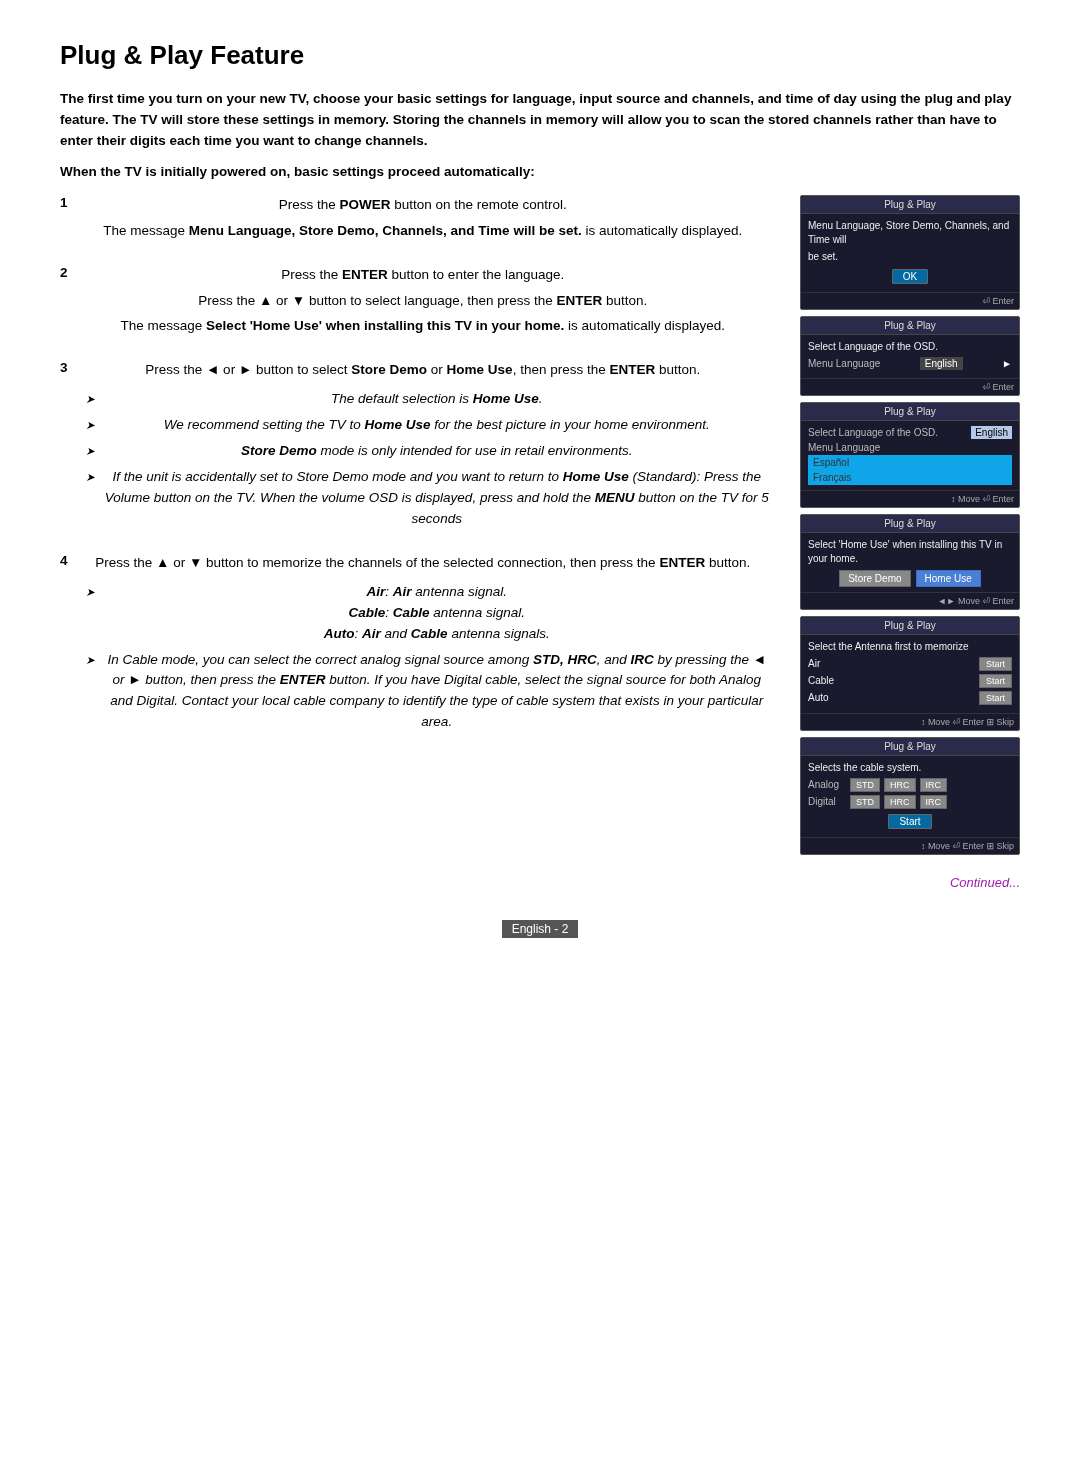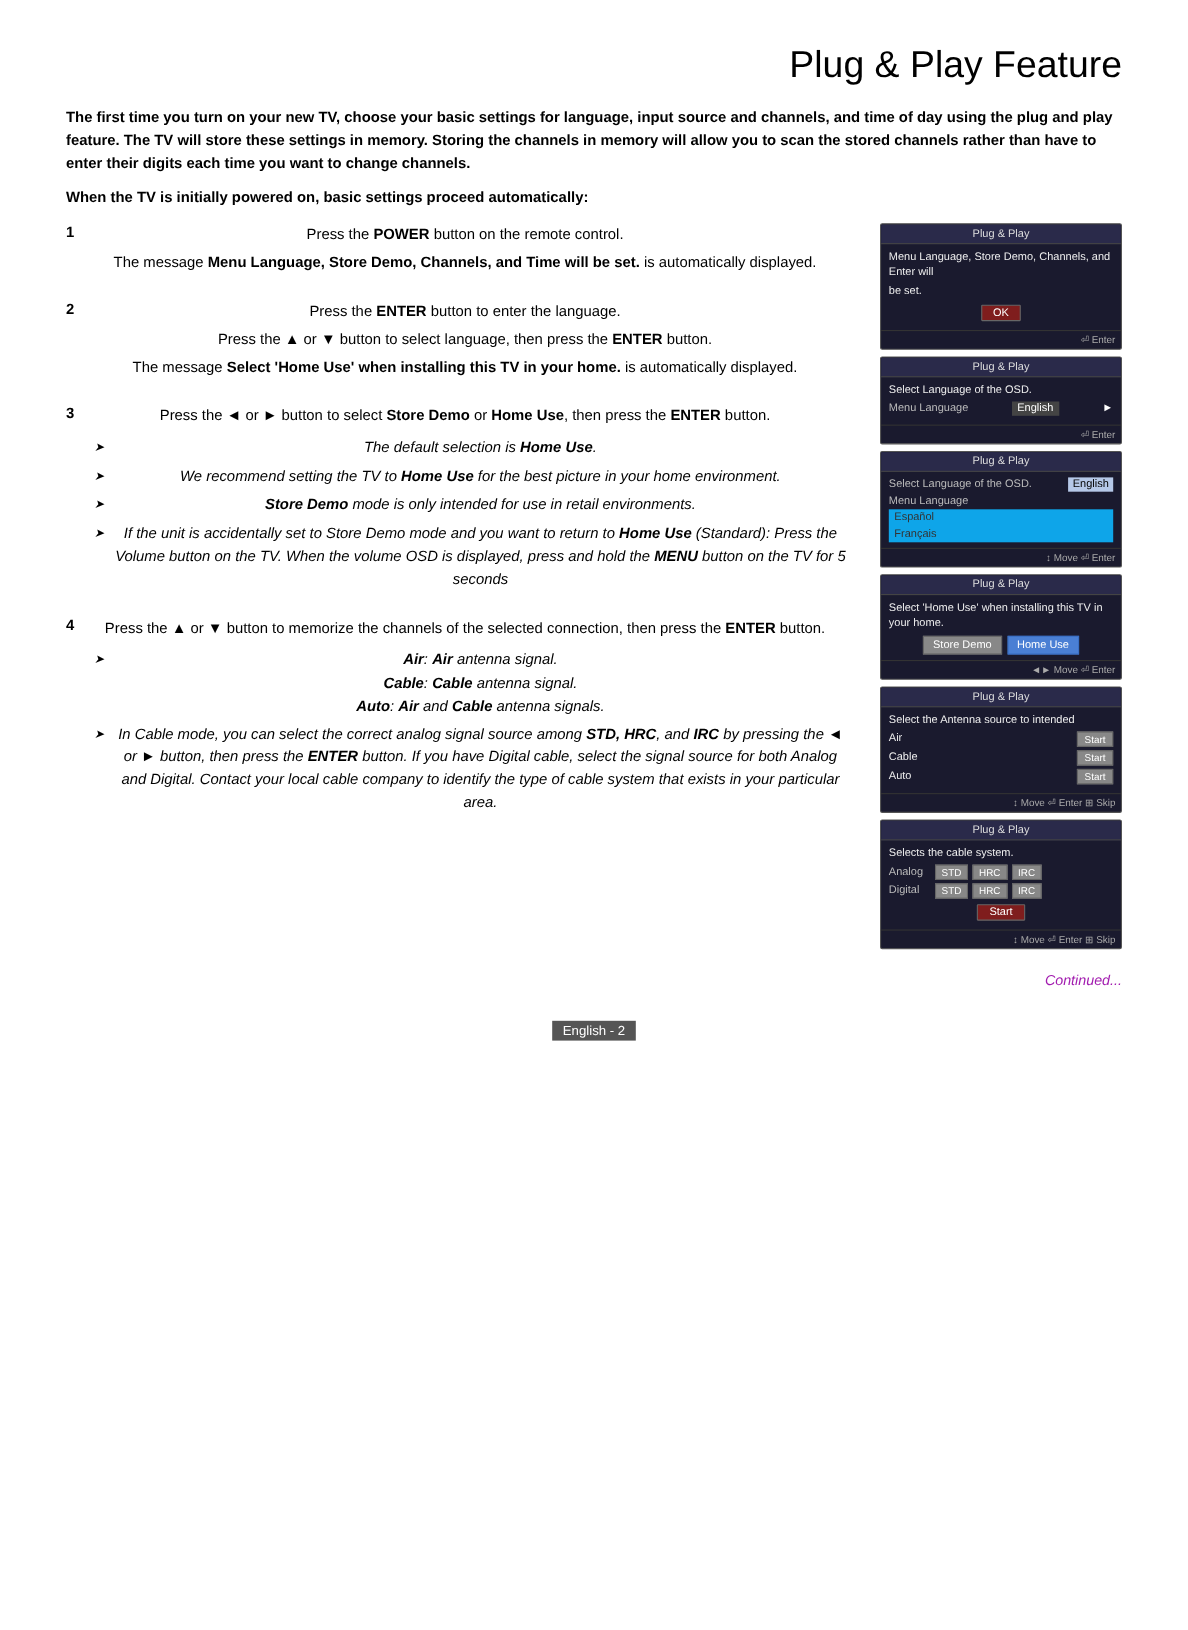--- a/index.html
+++ b/index.html
@@ -7,25 +7,24 @@
       width: 1080px;
       min-height: 1482px;
       background: #ffffff;
       font-family: Arial, sans-serif;
       font-size: 14px;
       color: #000;
       padding: 40px 60px 60px 60px;
     }
 
     h1 {
-      font-size: 34px;
-      font-weight: normal;
+      font-size: 26px;
+      font-weight: bold;
       margin-bottom: 18px;
       font-family: Arial, sans-serif;
-      text-align: right;
     }
 
     .intro-bold {
       font-weight: bold;
       font-size: 13.5px;
       line-height: 1.55;
       margin-bottom: 12px;
     }
 
     .when-line {
@@ -124,21 +123,21 @@
     }
 
     .tv-panel-body p {
       margin-bottom: 3px;
       line-height: 1.4;
       font-size: 10px;
     }
 
     .tv-btn {
       display: inline-block;
-      background: #7f1d1d;
+      background: #0369a1;
       color: #fff;
       border: 1px solid #666;
       padding: 1px 10px;
       font-size: 10px;
       cursor: pointer;
       border-radius: 1px;
     }
 
     .tv-btn-row {
       text-align: center;
@@ -340,21 +339,21 @@
       </div>
     </div>
 
   </div>
 
   <div class="right-panels">
 
     <div class="tv-panel">
       <div class="tv-panel-header">Plug &amp; Play</div>
       <div class="tv-panel-body">
-        <p>Menu Language, Store Demo, Channels, and Enter will</p>
+        <p>Menu Language, Store Demo, Channels, and Time will</p>
         <p>be set.</p>
         <div class="tv-btn-row">
           <span class="tv-btn">OK</span>
         </div>
       </div>
       <div class="tv-footer">⏎ Enter</div>
     </div>
 
     <div class="tv-panel">
       <div class="tv-panel-header">Plug &amp; Play</div>
@@ -395,21 +394,21 @@
           <span class="tv-use-btn">Store Demo</span>
           <span class="tv-use-btn selected">Home Use</span>
         </div>
       </div>
       <div class="tv-footer">◄► Move  ⏎ Enter</div>
     </div>
 
     <div class="tv-panel">
       <div class="tv-panel-header">Plug &amp; Play</div>
       <div class="tv-panel-body">
-        <p>Select the Antenna source to intended</p>
+        <p>Select the Antenna first to memorize</p>
         <div class="antenna-row">
           <span>Air</span>
           <span class="start-btn">Start</span>
         </div>
         <div class="antenna-row">
           <span>Cable</span>
           <span class="start-btn">Start</span>
         </div>
         <div class="antenna-row">
           <span>Auto</span>

